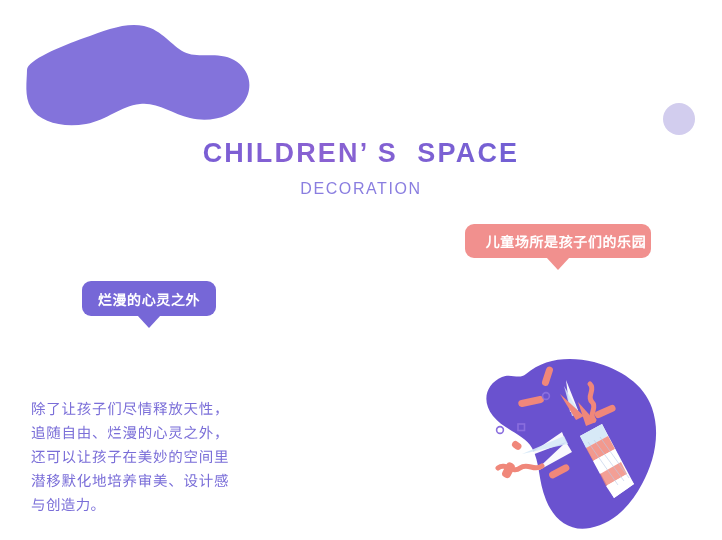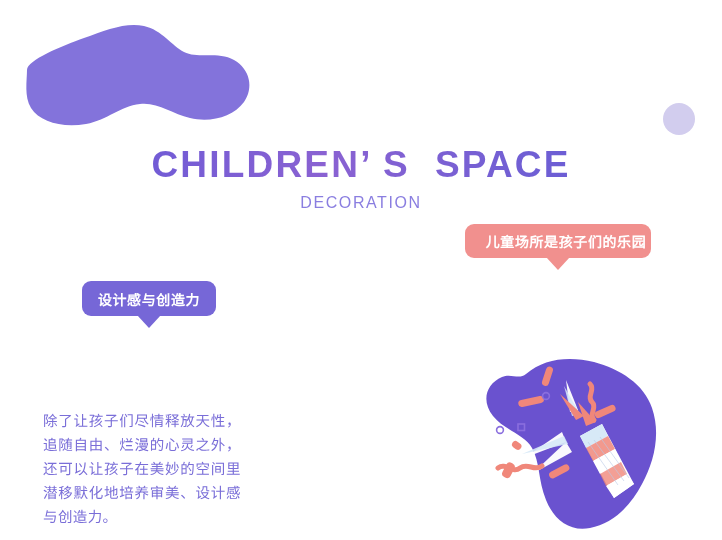--- a/index.html
+++ b/index.html
@@ -42,22 +42,22 @@
 
   
   .title-block {
     position: absolute;
     left: 0;
     top: 136px;
     width: 722px;
     text-align: center;
   }
   .main-title {
-    margin: 12px;
-    font-size: 37px;
+    margin: 0;
+    font-size: 27px;
     font-weight: bold;
     letter-spacing: 2.2px;
     line-height: 34px;
     color: #6f5fd4;
     background: linear-gradient(90deg, #5f57d8 0%, #8a62d2 45%, #6f5fd4 75%, #6156d6 100%);
     -webkit-background-clip: text;
     background-clip: text;
     -webkit-text-fill-color: transparent;
     white-space: pre;
   }
@@ -111,21 +111,21 @@
     background: #7667d7;
   }
   .badge-purple .tail { border-top: 13px solid #7667d7; }
 
   
   .body-text {
     position: absolute;
     left: 31px;
     top: 397px;
     width: 198px;
-    margin: 12px;
+    margin: 0;
     font-size: 14.5px;
     line-height: 24px;
     letter-spacing: 0.4px;
     color: #7a6ed8;
     text-align: justify;
   }
 
   
   .illustration {
     position: absolute;
@@ -155,21 +155,21 @@
     <h1 class="main-title">CHILDREN’ S  SPACE</h1>
     <div class="sub-title">DECORATION</div>
   </div>
 
   <div class="badge badge-pink">
     <span>儿童场所是孩子们的乐园</span>
     <span class="tail"></span>
   </div>
 
   <div class="badge badge-purple">
-    <span>设计感与创造力</span>
+    <span>烂漫的心灵之外</span>
     <span class="tail"></span>
   </div>
 
   <p class="body-text">除了让孩子们尽情释放天性，追随自由、烂漫的心灵之外，还可以让孩子在美妙的空间里潜移默化地培养审美、设计感与创造力。</p>
 
   <div class="illustration">
     <svg viewBox="0 0 196 182" width="196" height="182" xmlns="http://www.w3.org/2000/svg">
 
       <path d="M52 24 C70 8, 96 6, 120 12 C146 19, 170 34, 178 58 C187 84, 180 112, 168 134
                C156 157, 138 174, 116 178 C96 182, 80 170, 72 150 C64 130, 66 112, 58 98

